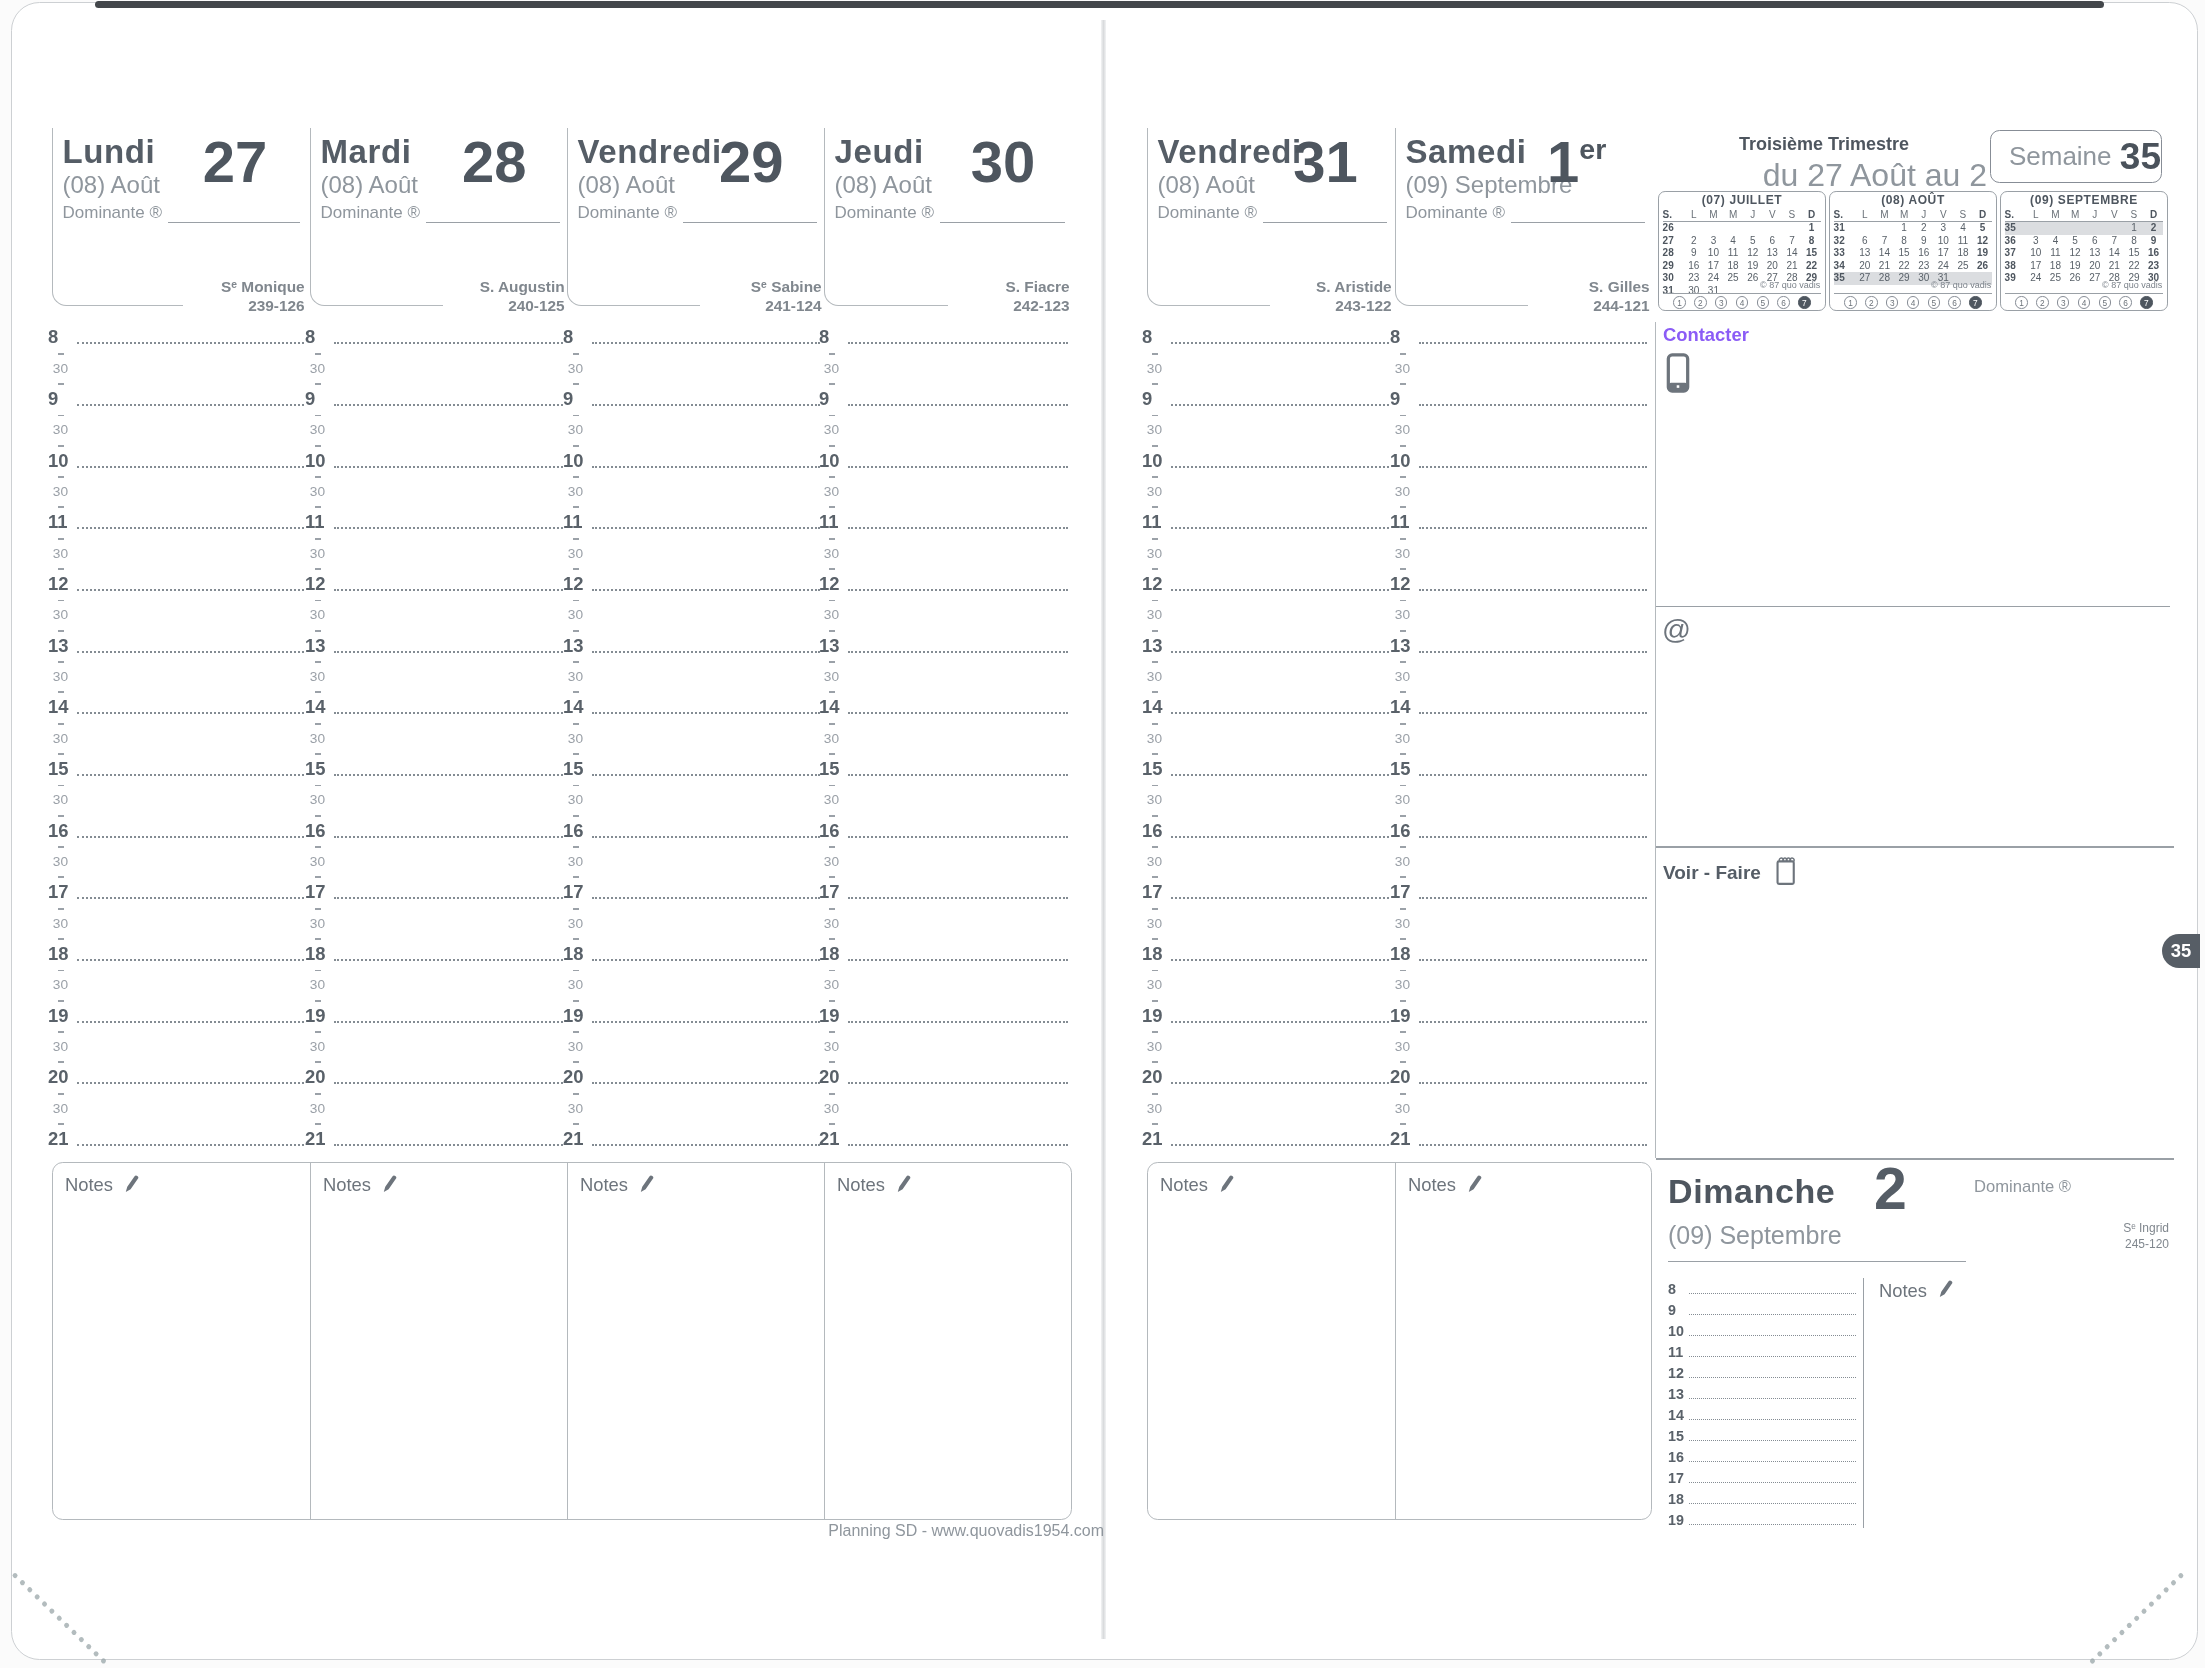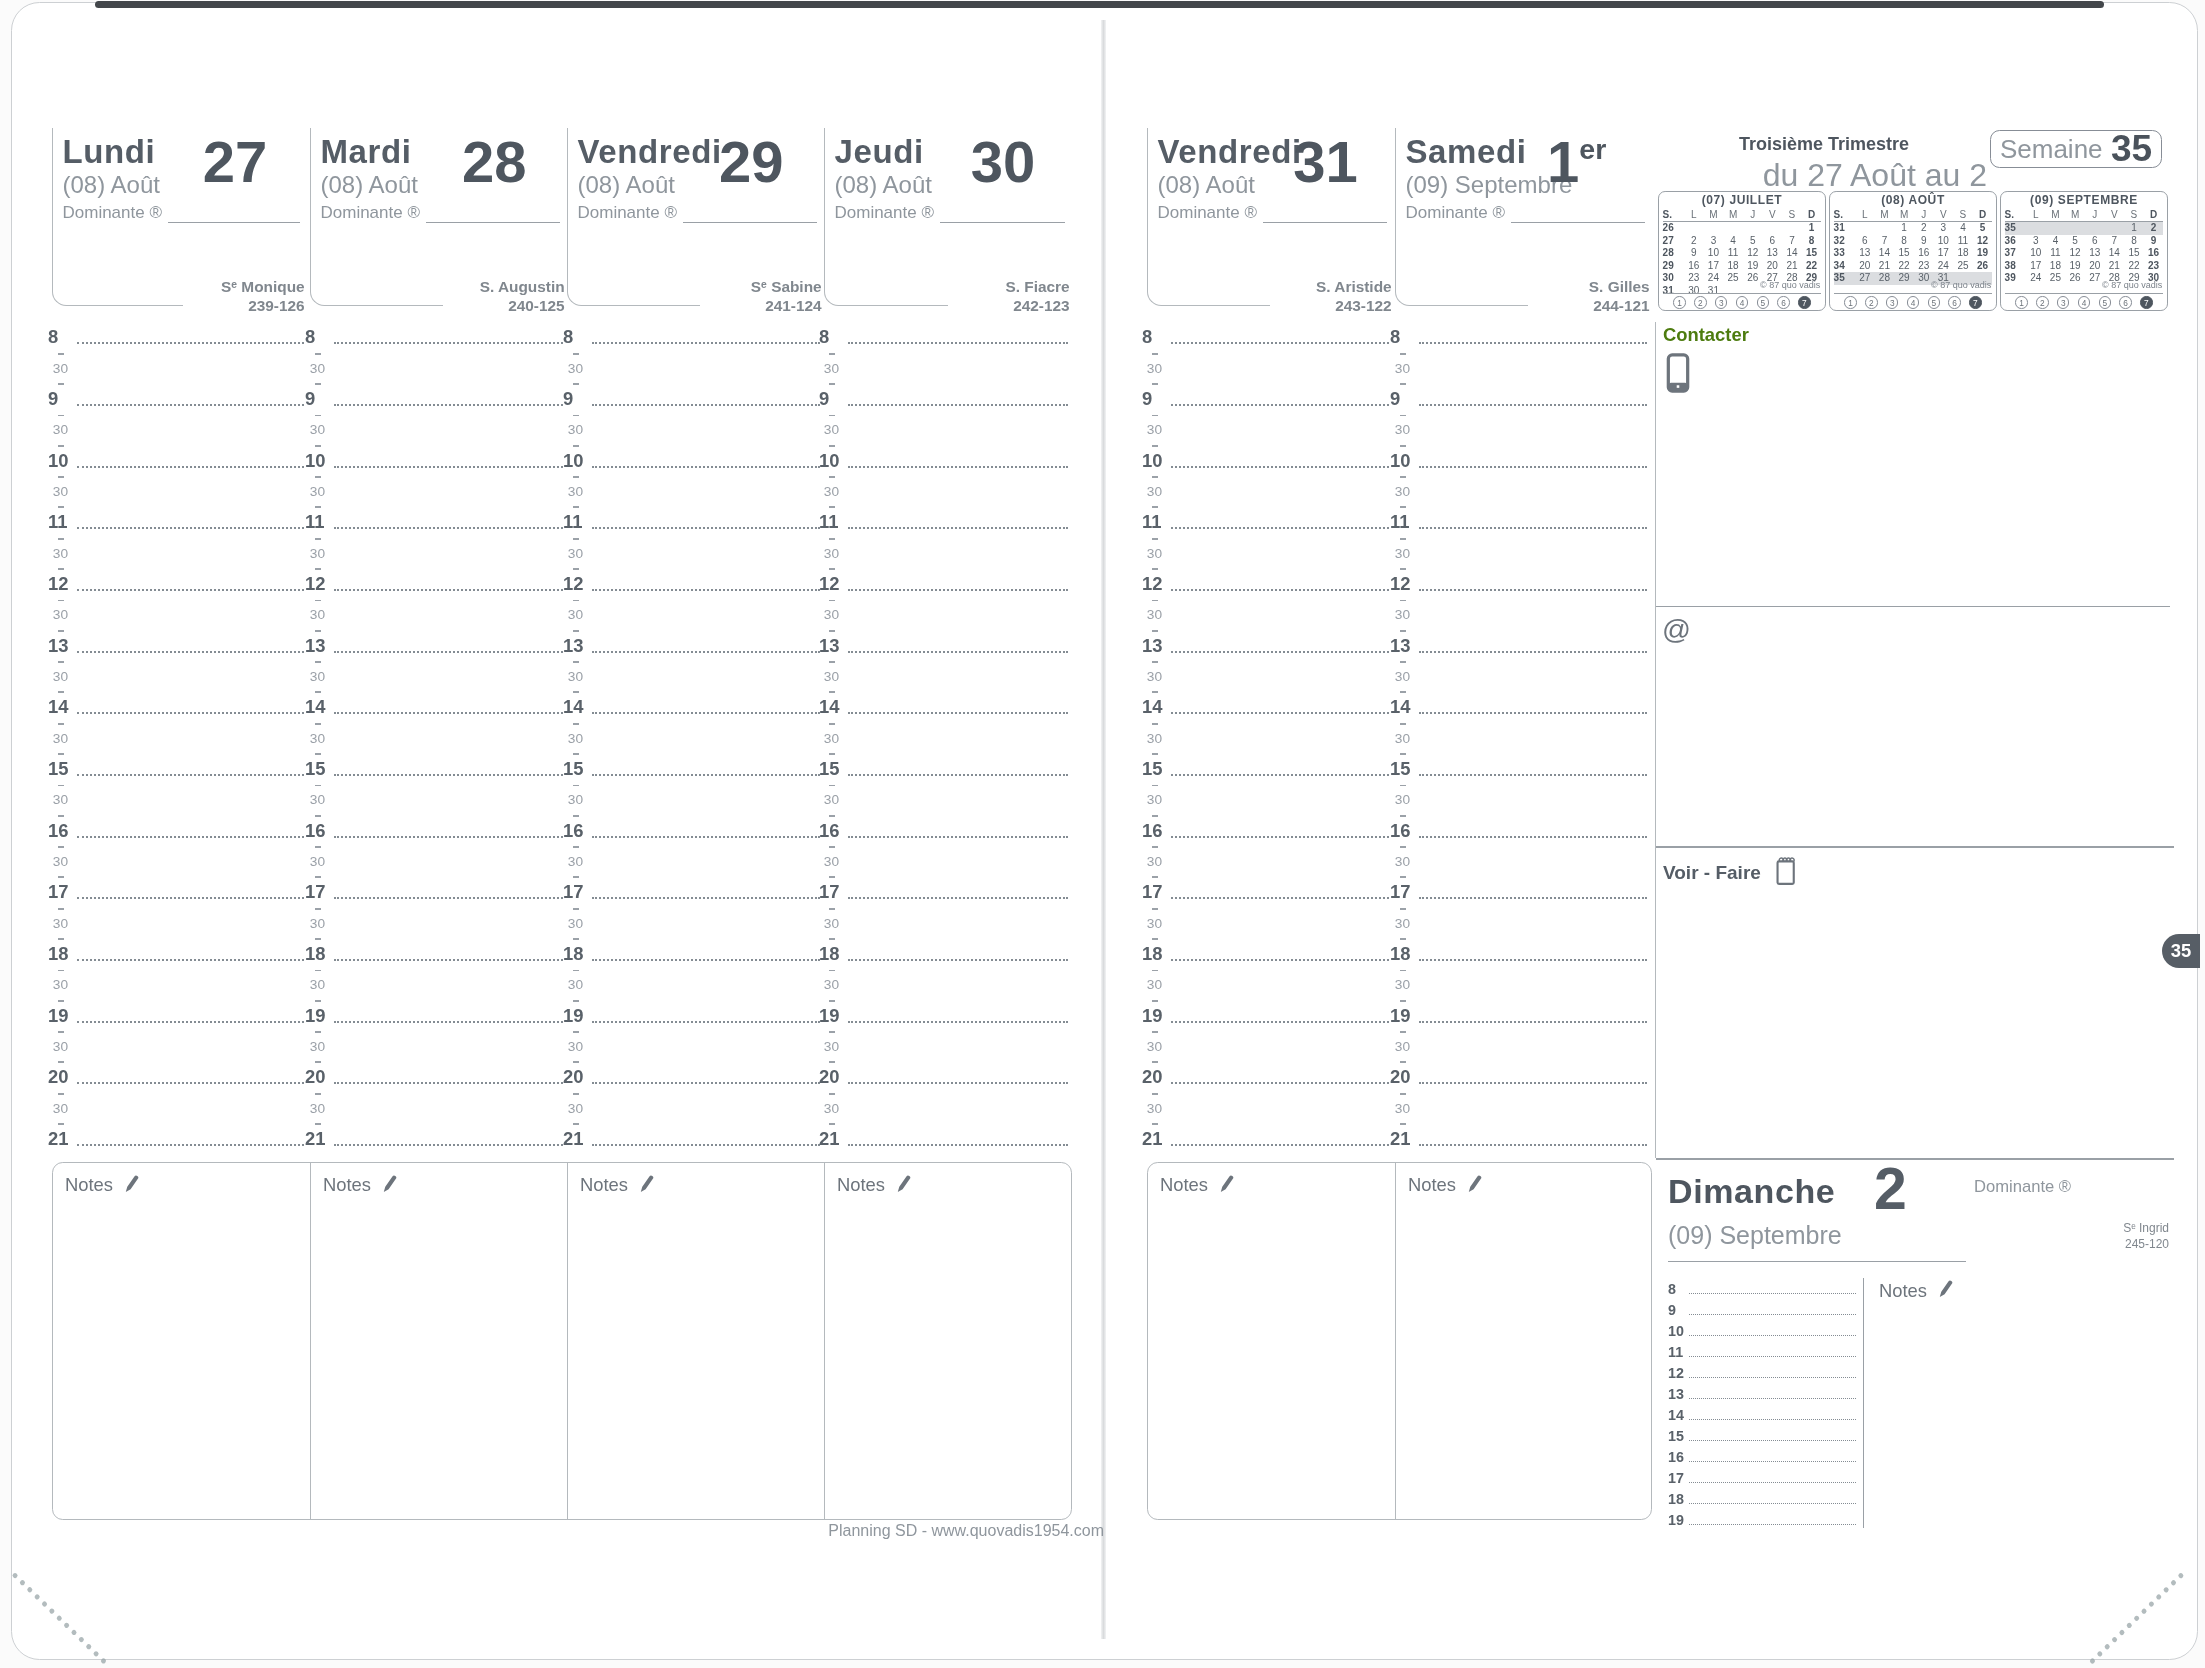--- a/index.html
+++ b/index.html
@@ -34,41 +34,41 @@
   
   .notesbox{position:absolute;top:1162px;height:358px;border:1.8px solid #b4b9bd;border-radius:10.7px;
             display:flex;box-sizing:border-box;background:#fff;}
   .ncell{border-right:1.2px solid #b4b9bd;box-sizing:border-box;}
   .ncell:last-child{border-right:none;}
   .nlabel{display:flex;align-items:center;gap:9.5px;padding:9.5px 0 0 12px;font-size:18.4px;color:#6d747c;}
   .footer{position:absolute;left:593px;top:1522px;width:511px;text-align:right;font-size:16px;color:#8f969d;}
   
   .tri1{position:absolute;left:1661px;top:134px;width:326px;text-align:center;font-size:18px;font-weight:bold;color:#4e565f;}
   .tri2{position:absolute;left:1661px;top:157px;width:326px;text-align:right;font-size:32px;color:#8f969d;}
-  .sembox{position:absolute;left:1990px;top:130px;width:172px;height:38px;border:1.8px solid #878d96;border-radius:9.5px;
-          display:flex;align-items:center;justify-content:center;gap:8.3px;background:#fff;box-sizing:border-box;}
+  .sembox{position:absolute;left:1990px;top:130px;width:172px;height:53px;border:1.8px solid #878d96;border-radius:9.5px;
+          display:flex;align-items:center;justify-content:flex-end;gap:8.3px;background:#fff;box-sizing:border-box;}
   .semlbl{font-size:26px;color:#8f969d;}
   .semnum{font-size:37px;font-weight:bold;color:#4a525b;}
   .cal{position:absolute;top:191px;width:168px;height:120px;border:1.8px solid #9aa0a6;border-radius:7.1px;
        background:#fff;box-sizing:border-box;padding:1.2px 3.6px;}
   .cal-title{text-align:center;font-size:12px;font-weight:bold;color:#4e565f;height:15px;line-height:15.4px;letter-spacing:0.6px;}
   .cal-row{display:grid;grid-template-columns:21.4px repeat(7,1fr);height:12.5px;font-size:10px;color:#596169;align-items:center;}
   .cal-row.hdr{height:13px;border-bottom:1.2px solid #9aa0a6;color:#6a7178;}
   .cal-row .wk{font-weight:bold;color:#4e565f;text-align:left;}
   .cal-row span{text-align:center;line-height:1;}
   .cal-row span:last-child{font-weight:bold;color:#4e565f;}
   .cal-row.hl{background:#dbdde0;}
   .cal-cr{position:absolute;right:4.8px;bottom:20px;font-size:9px;color:#7b828a;}
   .cal-foot{position:absolute;left:3.6px;right:3.6px;bottom:1.2px;display:flex;justify-content:center;gap:8.3px;
             border-top:1.2px solid #9aa0a6;padding-top:2.4px;}
   .circ{width:12.5px;height:12.5px;border:1.2px solid #878d96;border-radius:50%;font-size:8.3px;color:#6a7178;
         display:flex;align-items:center;justify-content:center;box-sizing:border-box;}
   .circ.fill{background:#4e565f;border-color:#4e565f;color:#fff;}
   .pvline{position:absolute;left:1655px;top:322px;width:1.2px;height:836px;background:#b4b9bd;}
-  .contact-title{position:absolute;left:1663px;top:324px;font-size:18.4px;font-weight:bold;color:#4d7c0f;}
+  .contact-title{position:absolute;left:1663px;top:324px;font-size:18.4px;font-weight:bold;color:#8b5cf6;}
   .phone{position:absolute;left:1666px;top:353px;}
   .hline{position:absolute;height:1.2px;background:#9aa0a6;}
   .at{position:absolute;left:1662px;top:613px;font-size:28.5px;color:#6d747c;}
   .todo-title{position:absolute;left:1663px;top:855px;font-size:19px;font-weight:bold;color:#555d66;
               display:flex;align-items:center;gap:13px;}
   .pagetab{position:absolute;left:2162px;top:934px;width:38px;height:34px;background:#575e66;color:#fff;
            border-radius:18px 0 0 18px;display:flex;align-items:center;justify-content:center;
            font-size:18.4px;font-weight:bold;}
   .sun-name{position:absolute;left:1668px;top:1172px;font-size:34px;font-weight:bold;color:#4e565f;letter-spacing:0.6px;}
   .sun-date{position:absolute;left:1874px;top:1160px;font-size:59px;font-weight:bold;color:#555d66;line-height:1;}

